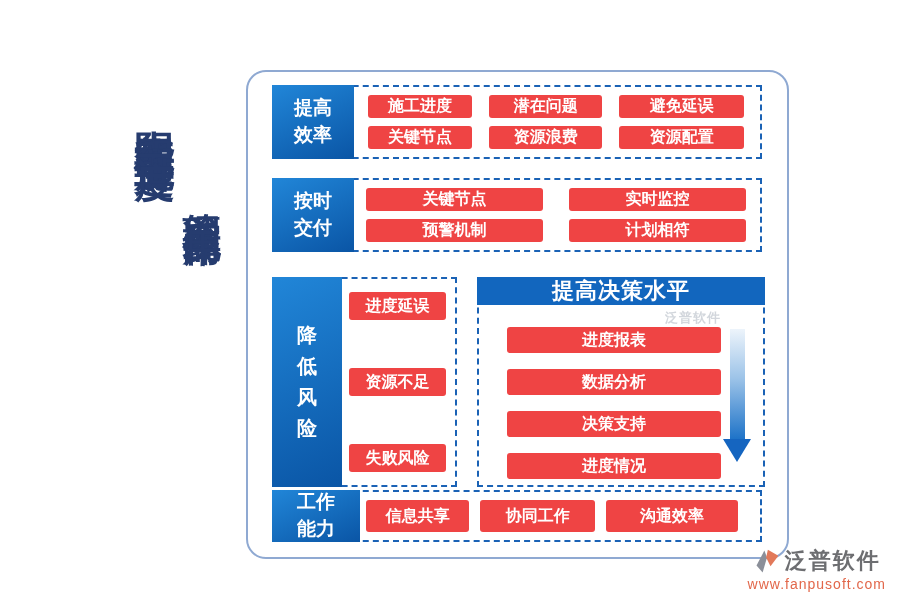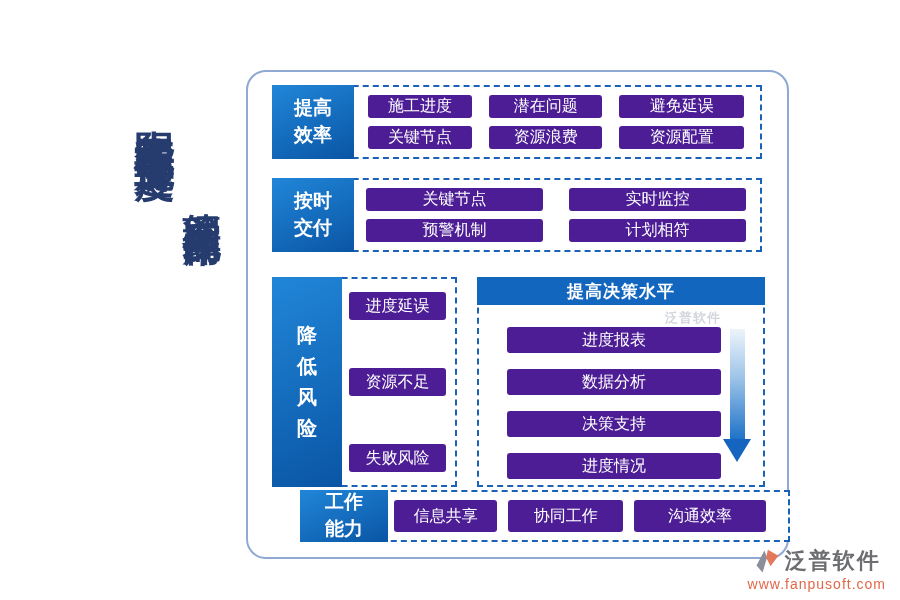--- a/index.html
+++ b/index.html
@@ -31,54 +31,54 @@
     position:absolute;
     border:2px dashed #1a62b5;
     background:#fff;
     display:flex;
     box-sizing:border-box;
   }
   .sec-eff{left:272px;top:85px;width:490px;height:74px;}
   .sec-del{left:272px;top:178px;width:490px;height:74px;}
   .sec-risk{left:272px;top:277px;width:185px;height:210px;}
   .sec-dec{left:477px;top:277px;width:288px;height:210px;display:block;position:absolute;}
-  .sec-cap{left:272px;top:490px;width:490px;height:52px;margin-left:28px;}
+  .sec-cap{left:272px;top:490px;width:490px;height:52px;}
 
   
   .label-box{
     flex:0 0 auto;
     background:linear-gradient(155deg,#2186d8 0%,#0a55a5 100%);
     color:#fff;font-weight:700;
     display:flex;align-items:center;justify-content:center;
     margin:-2px;height:calc(100% + 4px);
     box-sizing:border-box;
   }
   .label-box .wrap2{width:2.3em;word-break:break-all;text-align:center;font-size:19px;line-height:1.4;}
   .label-box .wrap1{width:1.2em;word-break:break-all;text-align:center;font-size:20px;line-height:1.55;}
   .sec-eff .label-box,.sec-del .label-box{width:82px;align-items:center;}
   .sec-risk .label-box{width:70px;}
   .sec-cap .label-box{width:88px;}
 
   
   .chip{
-    background:#4c1d95;color:#fff;font-weight:400;font-size:16px;
+    background:#ef4444;color:#fff;font-weight:700;font-size:16px;
     display:flex;align-items:center;justify-content:center;
     border-radius:3px;white-space:nowrap;
   }
 
   .grid3{flex:1;display:grid;grid-template-columns:0.92fr 1fr 1.1fr;gap:8px 17px;padding:8px 16px;box-sizing:border-box;}
   .grid2{flex:1;display:grid;grid-template-columns:1fr 1fr;gap:8px 26px;padding:8px 14px 8px 14px;box-sizing:border-box;}
   .col4{flex:1;display:flex;flex-direction:column;justify-content:space-between;padding:13px 9px;box-sizing:border-box;}
   .col4 .chip{height:28px;font-size:16px;}
   .row3{flex:1;display:grid;grid-template-columns:0.9fr 1fr 1.15fr;gap:11px;padding:8px 22px 8px 8px;box-sizing:border-box;}
 
   
   .dec-header{
     position:absolute;left:-2px;top:-2px;right:-2px;height:28px;
-    background:#1266be;color:#fff;font-weight:700;font-size:17px;
+    background:#1266be;color:#fff;font-weight:700;font-size:22px;
     display:flex;align-items:center;justify-content:center;
     letter-spacing:1px;
   }
   .dec-items{
     position:absolute;left:28px;top:48px;width:214px;
     display:flex;flex-direction:column;gap:16px;
   }
   .dec-items .chip{height:26px;}
   .dec-arrow{position:absolute;right:12px;top:50px;width:28px;height:135px;}
   .dec-arrow .shaft{width:15px;height:110px;margin:0 auto;background:linear-gradient(180deg,#edf4fb 0%,#9cc3e8 45%,#1e73c8 100%);}

